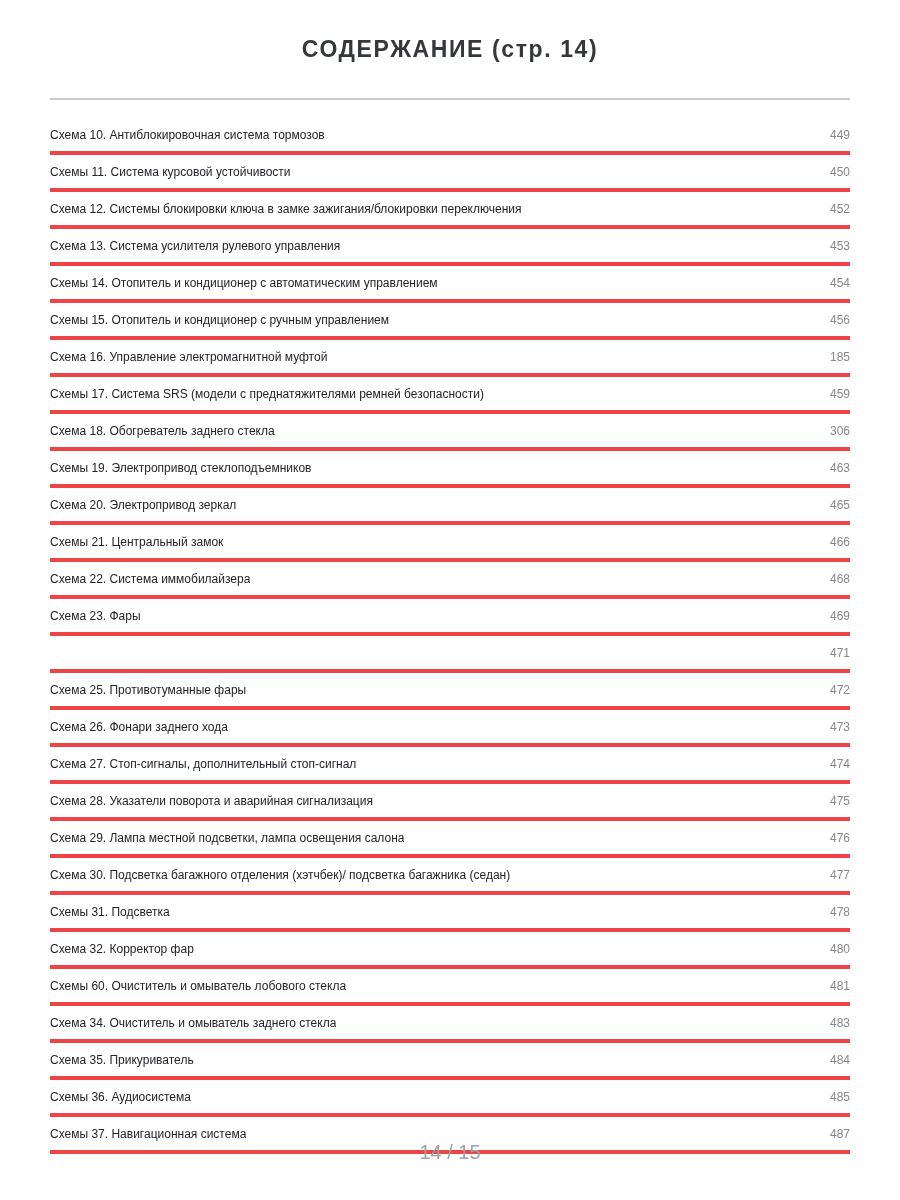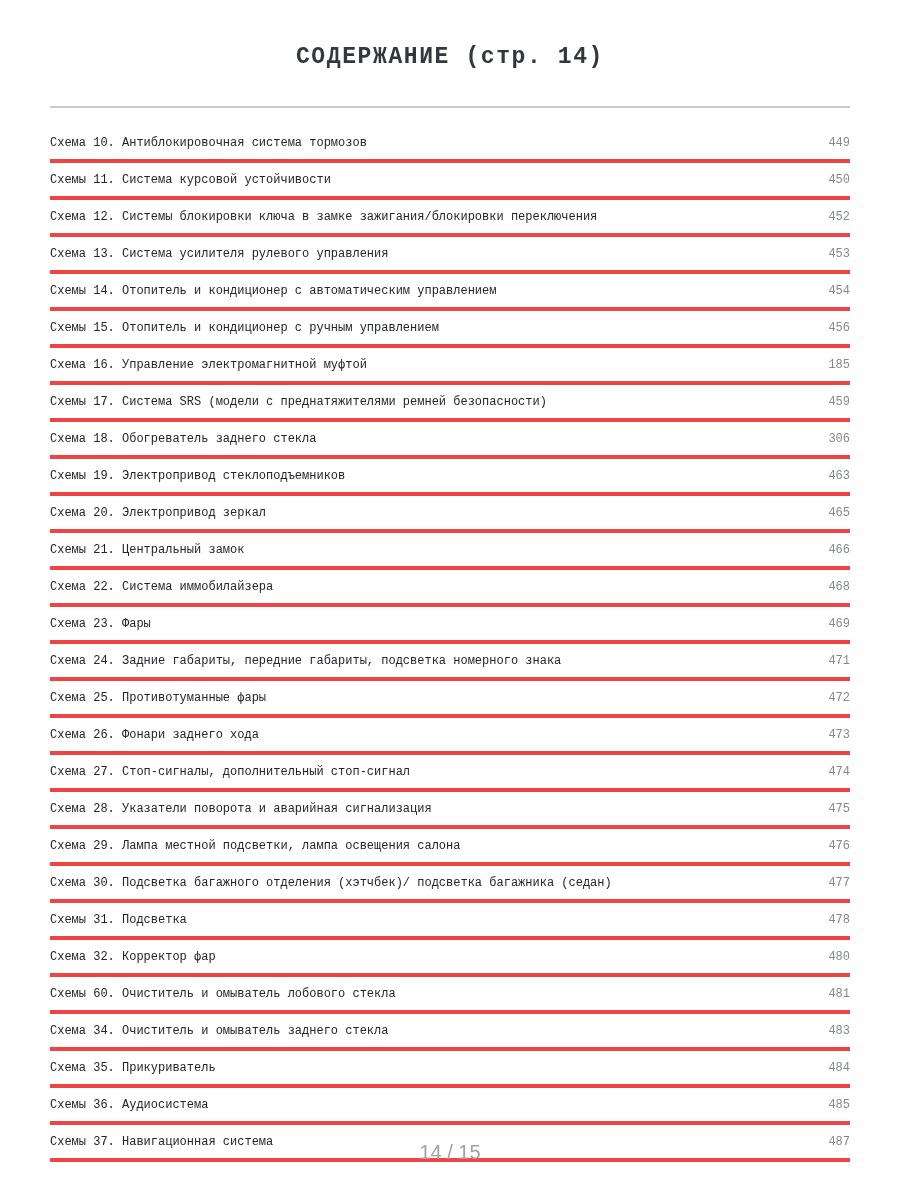--- a/index.html
+++ b/index.html
@@ -8,22 +8,21 @@
     background: #ffffff;
   }
   body {
     width: 900px;
     height: 1200px;
     position: relative;
     font-family: "Liberation Sans", sans-serif;
     -webkit-font-smoothing: antialiased;
   }
   .page {
-    padding: 8px 50px;
-    font-family: Liberation Mono, monospace;
+    padding: 0 50px;
   }
   .doc-title {
     padding-top: 36px;
     text-align: center;
     font-size: 23px;
     font-weight: 700;
     letter-spacing: 1.6px;
     color: #34373c;
     line-height: 26px;
   }
@@ -139,21 +138,20 @@
     <span class="label">Схема 22. Система иммобилайзера</span>
     <span class="num">468</span>
   </div>
 
   <div class="toc-row">
     <span class="label">Схема 23. Фары</span>
     <span class="num">469</span>
   </div>
 
   <div class="toc-row">
-    <span class="label">Схема 24. Задние габариты, передние габариты, подсветка номерного знака</span>
     <span class="num">471</span>
   </div>
 
   <div class="toc-row">
     <span class="label">Схема 25. Противотуманные фары</span>
     <span class="num">472</span>
   </div>
 
   <div class="toc-row">
     <span class="label">Схема 26. Фонари заднего хода</span>

